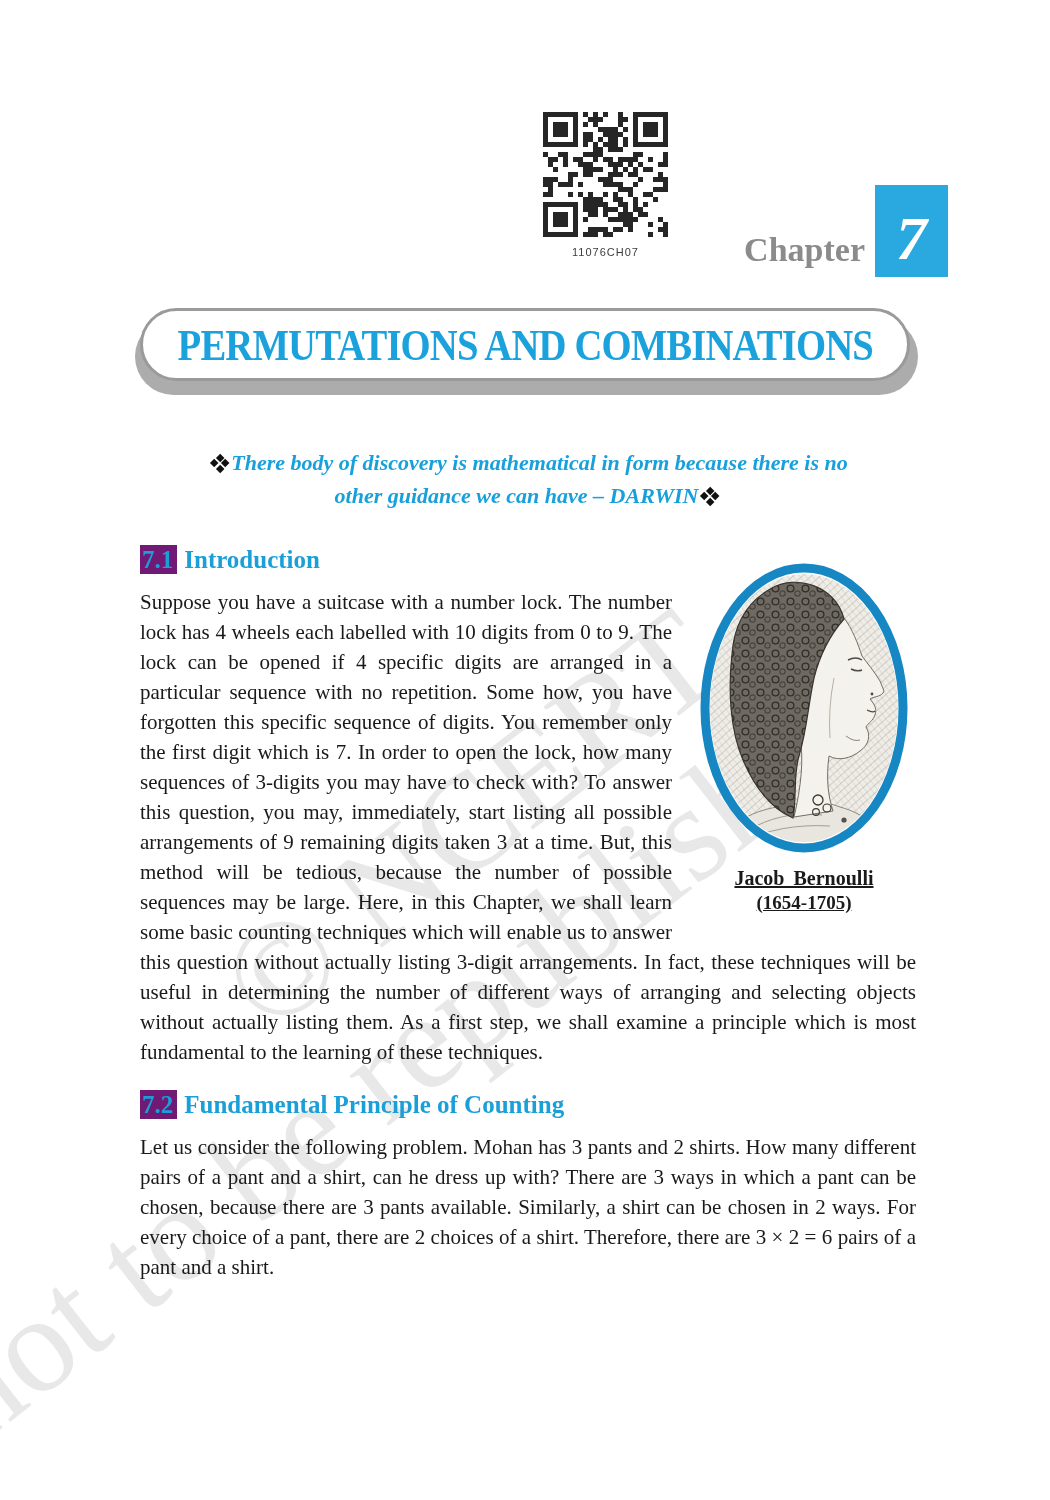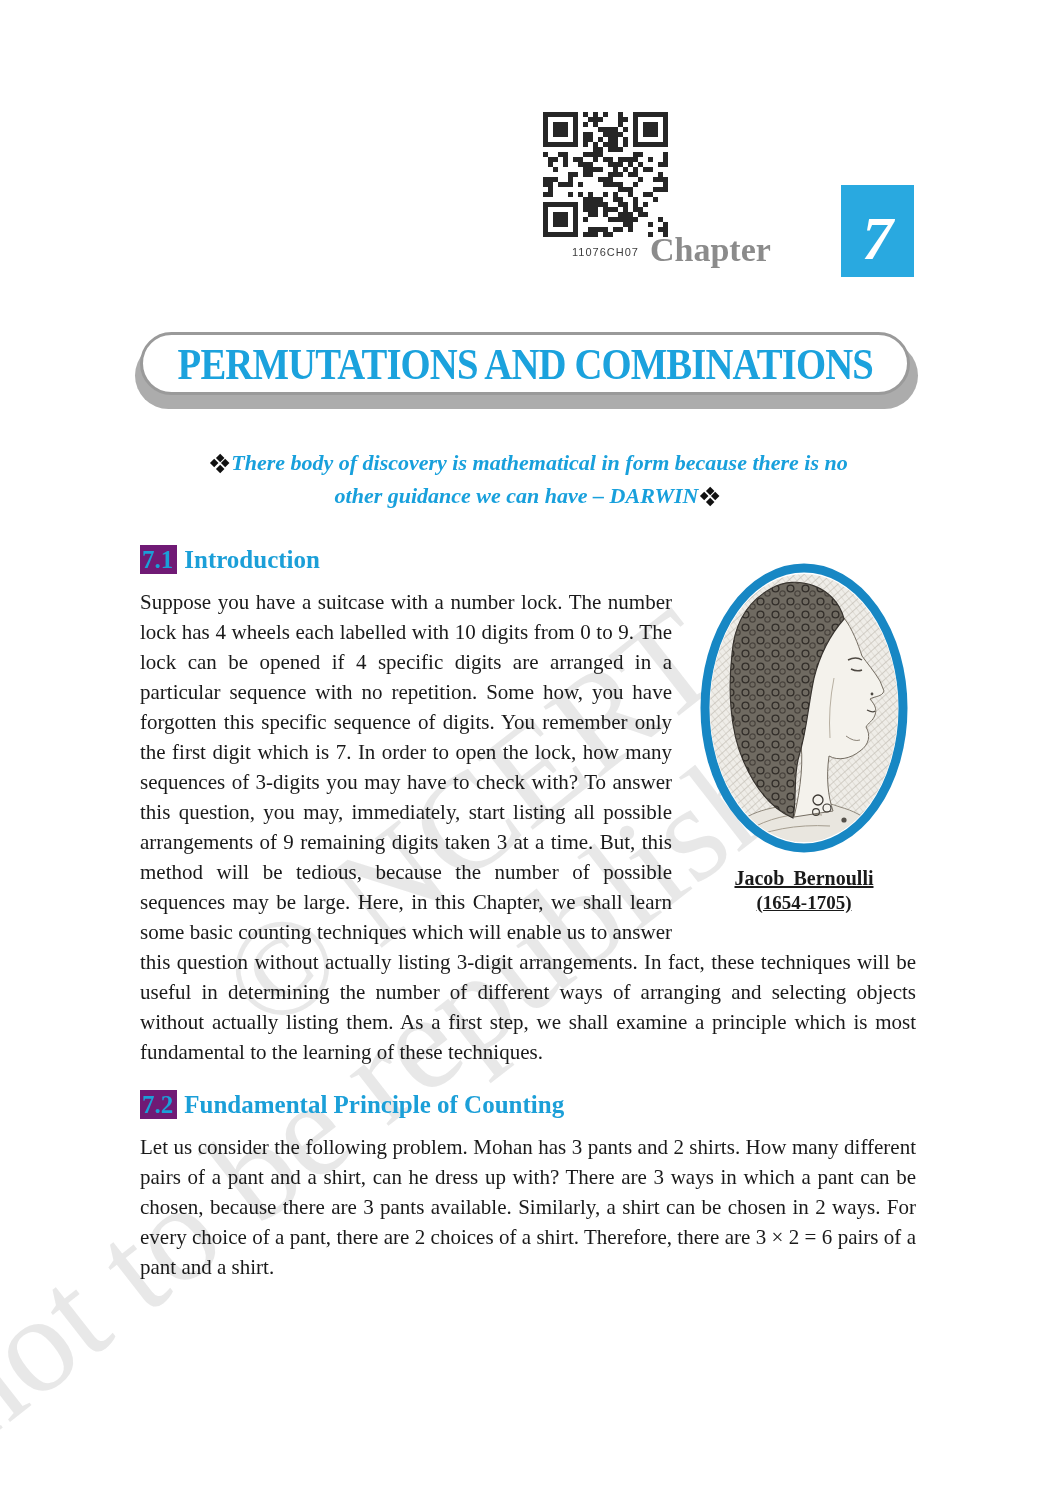--- a/index.html
+++ b/index.html
@@ -12,30 +12,30 @@
   .wm1{font-size:138px;left:240px;top:920px;transform:rotate(-38deg);transform-origin:left center;}
   .wm2{font-size:138px;left:-50px;top:1330px;transform:rotate(-38deg);transform-origin:left center;}
 
   .layer{position:relative;z-index:1;}
 
   
   .qr-block{position:absolute;left:543px;top:112px;width:125px;text-align:center;}
   .qr-block svg{display:block;width:125px;height:125px;}
   .qr-label{margin-top:9px;font-family:"Liberation Sans",sans-serif;font-size:11px;
             letter-spacing:1px;color:#3c3c3c;}
-  .chapter-row{position:absolute;left:650px;top:185px;width:264px;height:92px;
-               display:flex;align-items:flex-end;justify-content:space-between;}
+  .chapter-row{position:absolute;left:684px;top:185px;width:264px;height:92px;
+               display:flex;align-items:flex-end;justify-content:flex-end;}
   .chapter-word{font-size:34px;font-weight:bold;color:#8b8b8b;padding:0 10px 8px 0;}
   .chapter-box{width:73px;height:92px;background:#29a9e0;display:flex;
                align-items:flex-end;justify-content:center;}
   .chapter-num{color:#ffffff;font-size:62px;font-weight:bold;font-style:italic;
                line-height:1;padding-bottom:8px;}
 
   
-  .banner{position:absolute;left:140px;top:332px;width:770px;height:63px;}
+  .banner{position:absolute;left:140px;top:308px;width:770px;height:73px;}
   .banner-shadow{position:absolute;left:-5px;right:-8px;top:10px;bottom:-14px;
                  background:#acacac;border-radius:46px;}
   .banner-front{position:absolute;inset:0;background:#ffffff;border:3px solid #9a9a9a;
                 border-radius:40px;display:flex;align-items:center;justify-content:center;}
   .banner-text{color:#1ba2dd;font-weight:bold;font-size:45px;white-space:nowrap;
                transform:scaleX(.86);letter-spacing:-1px;}
 
   
   .content{position:absolute;left:140px;top:446px;width:776px;}
   .quote{ text-align:center;color:#18a0dc;font-weight:bold;font-style:italic;

